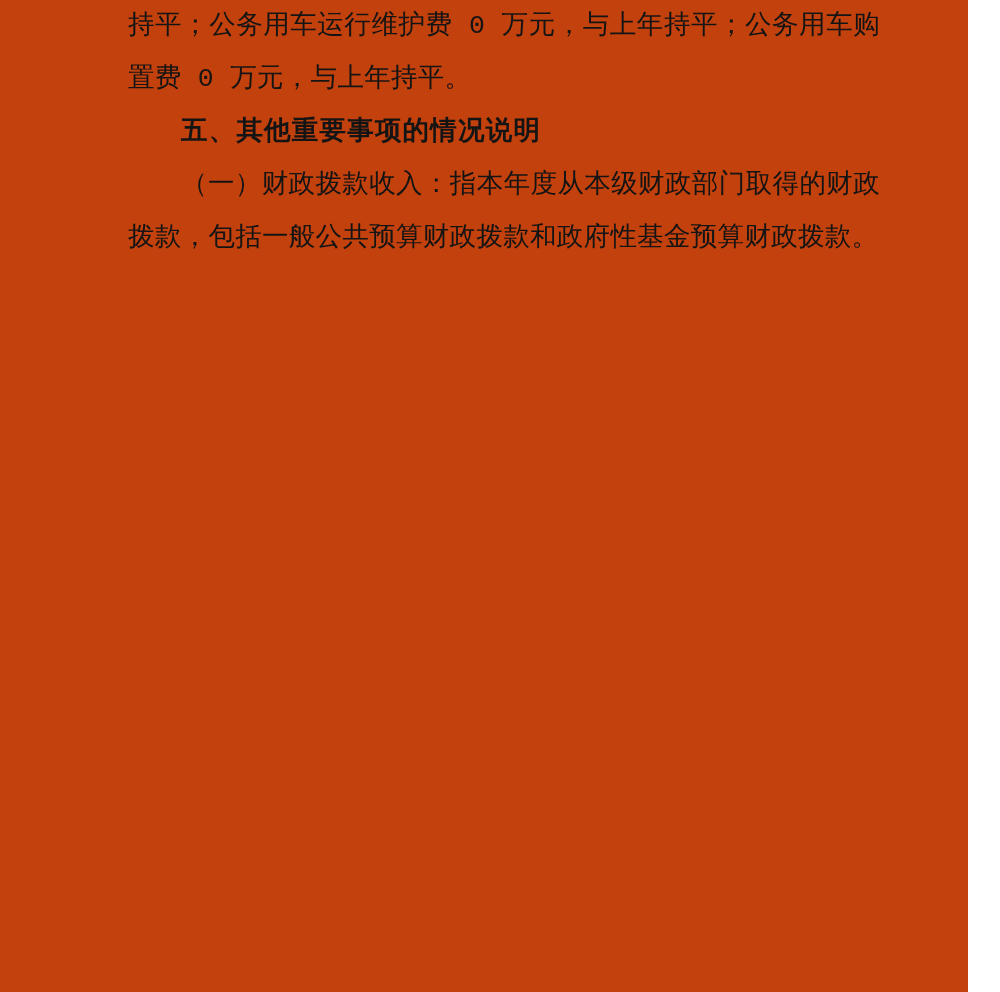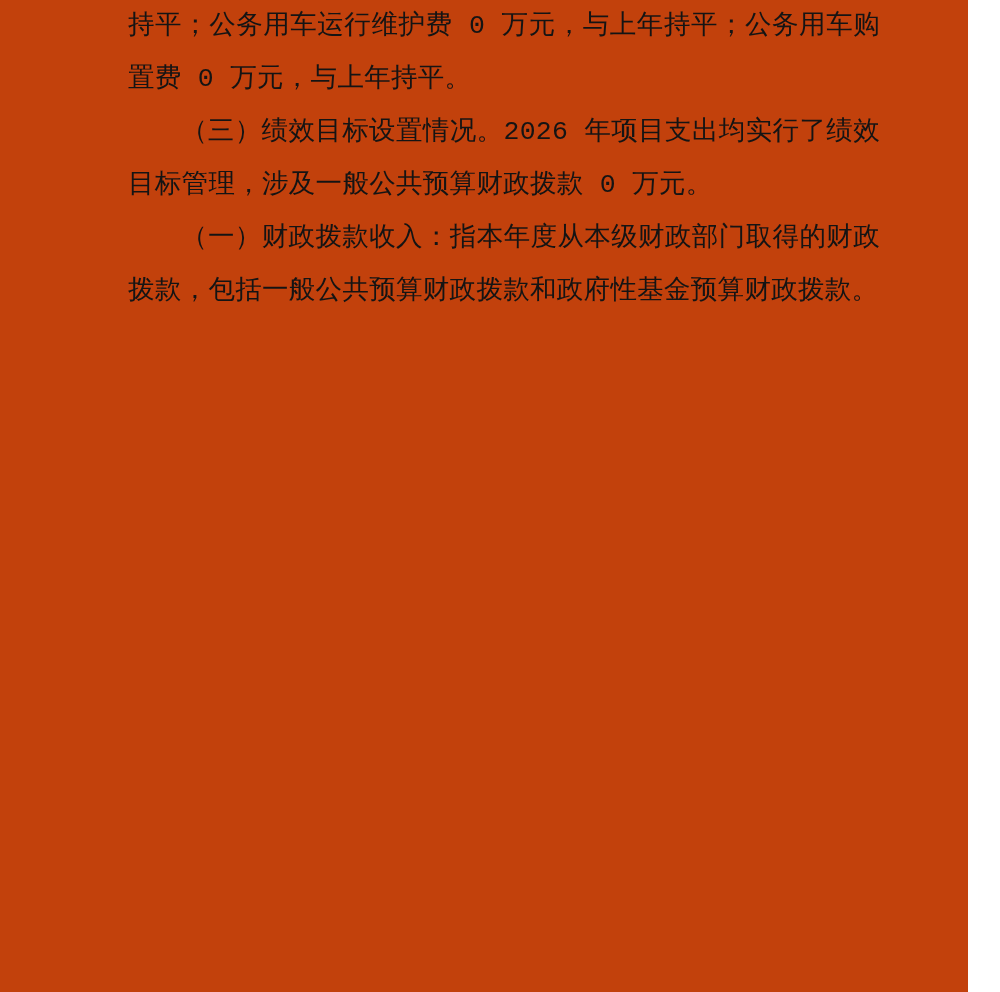--- a/index.html
+++ b/index.html
@@ -44,23 +44,23 @@
   }
 </style>
 </head>
 <body>
 
 <div class="page">
   <div class="content">
 
     <p class="body">持平；公务用车运行维护费 0 万元，与上年持平；公务用车购置费 0 万元，与上年持平。</p>
 
+    <p class="heading">五、其他重要事项的情况说明</p>
 
 
 
-    <p class="body indent">（三）绩效目标设置情况。2026 年项目支出均实行了绩效目标管理，涉及一般公共预算财政拨款 0 万元。</p>
 
 
 
     <p class="body indent">（一）财政拨款收入：指本年度从本级财政部门取得的财政拨款，包括一般公共预算财政拨款和政府性基金预算财政拨款。</p>
 
   </div>
 </div>
 
 </body></html>

